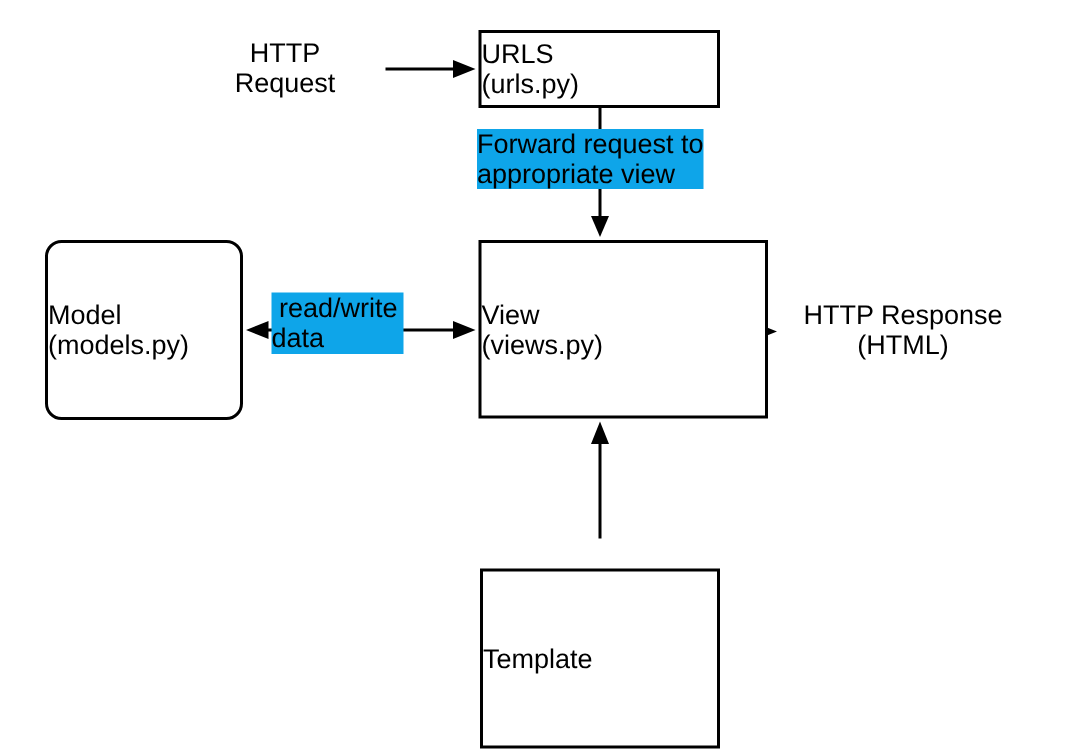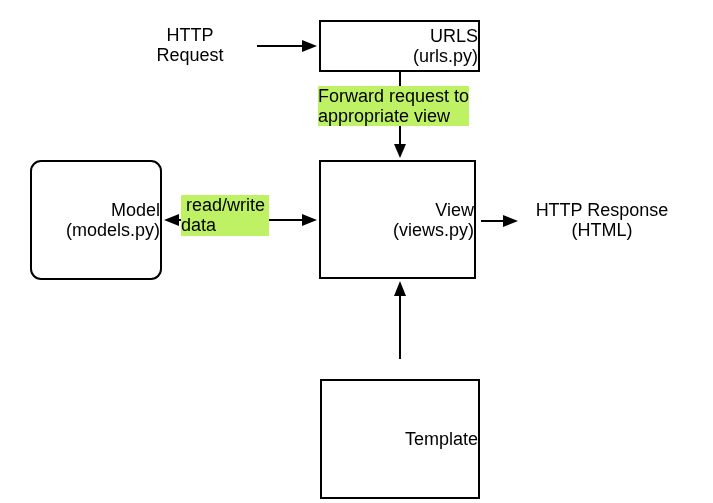--- a/index.html
+++ b/index.html
@@ -33,30 +33,30 @@
     fill: #000000;
     stroke: none;
   }
   .box {
     position: absolute;
     box-sizing: border-box;
     border: 2px solid #000000;
     background: #ffffff;
     display: flex;
     flex-direction: column;
-    align-items: flex-end;
+    align-items: flex-start;
     justify-content: center;
     text-align: center;
   }
   .label {
     position: absolute;
     white-space: nowrap;
   }
   .label.centered { text-align: center; }
-  .label.on-line { background: #bef264; }
+  .label.on-line { background: #0ea5e9; }
 </style>
 </head>
 <body>
 
 <div class="canvas">
 
   <svg class="arrows-layer" viewBox="0 0 713 503" xmlns="http://www.w3.org/2000/svg">
 
     <g>
       <line x1="257" y1="46" x2="303" y2="46"></line>
@@ -88,21 +88,21 @@
   <div class="box" style="left:319px; top:20px; width:161px; height:52px;">
     <div>URLS</div>
     <div>(urls.py)</div>
   </div>
 
   <div class="box" style="left:30px; top:160px; width:132px; height:120px;border-radius:11px;">
     <div>Model</div>
     <div>(models.py)</div>
   </div>
 
-  <div class="box" style="left:319px; top:160px; width:157px; height:119px;">
+  <div class="box" style="left:319px; top:160px; width:193px; height:119px;">
     <div>View</div>
     <div>(views.py)</div>
   </div>
 
   <div class="box" style="left:320px; top:359px; width:160px; height:120px;margin-top:20px;">
     <div>Template</div>
   </div>
 
   <div class="label centered" style="left:145px; top:25px; width:90px;">
     <div>HTTP</div>

